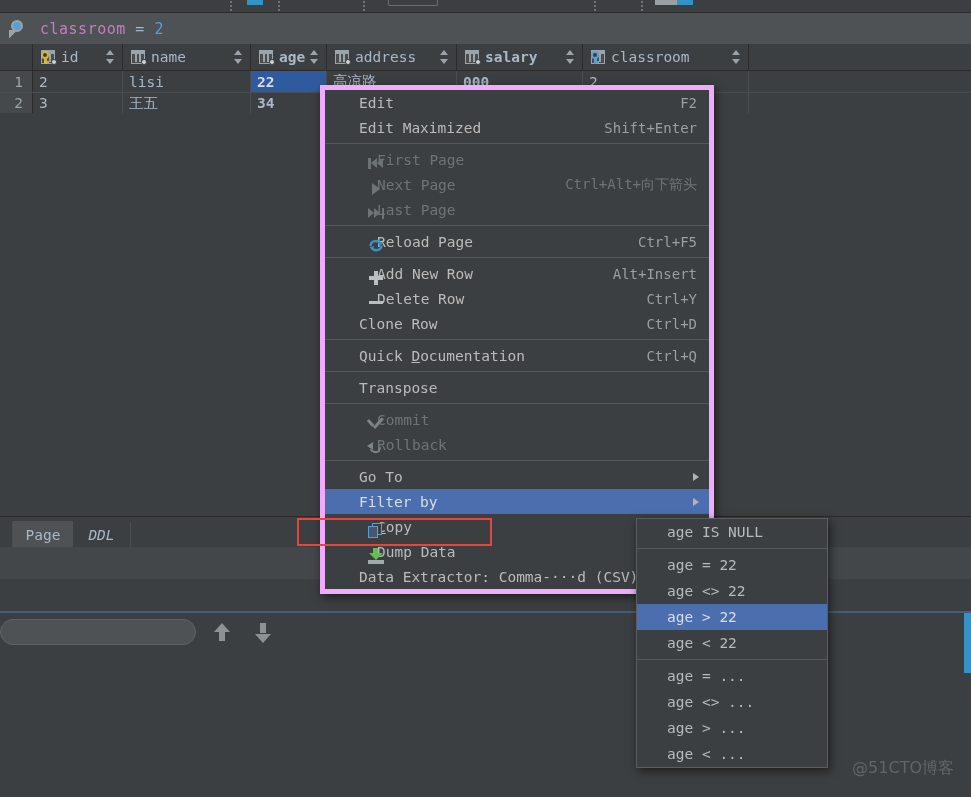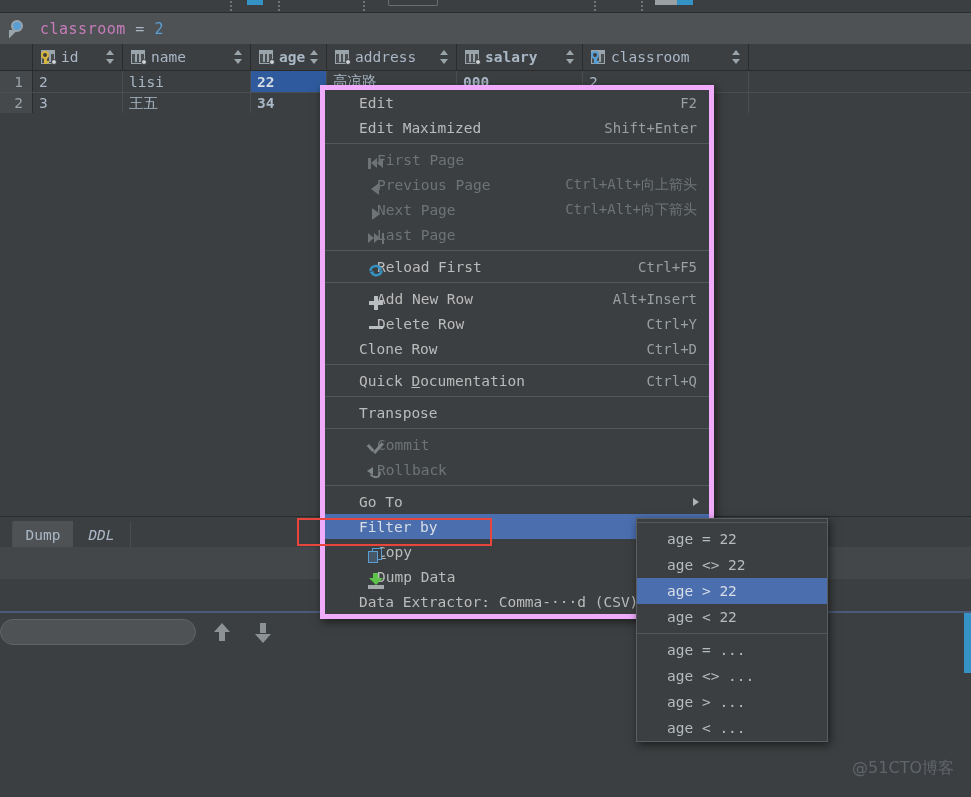--- a/index.html
+++ b/index.html
@@ -385,21 +385,21 @@
       <div class="td c-class">2</div>
     </div>
   </div>
   <div class="table-bg-fill"></div>
 
   <div class="editor-body"></div>
 
   <div class="tabbar">
     <div class="tab-sep" style="left:12px;"></div>
     <div class="tab active" style="left:13px; width:60px;">
-      <span>Dump</span>
+      <span>Page</span>
     </div>
     <div class="tab" style="left:73px; width:57px;font-style:italic;">
       <span>DDL</span>
     </div>
     <div class="tab-sep" style="left:130px;"></div>
   </div>
 
   <div class="panel-strip-a"></div>
   <div class="panel-strip-b"></div>
 
@@ -432,25 +432,20 @@
 
     <div class="msep"></div>
 
     <div class="mi disabled">
       <span class="mi-ic ic-first">
           <span class="t1"></span>
           <span class="t2"></span>
         </span>
       <span>First Page</span>
       <span class="sc"></span>
-    </div>
-    <div class="mi disabled">
-      <span class="mi-ic ic-prev"></span>
-      <span>Previous Page</span>
-      <span class="sc">Ctrl+Alt+向上箭头</span>
     </div>
     <div class="mi disabled">
       <span class="mi-ic ic-next"></span>
       <span>Next Page</span>
       <span class="sc">Ctrl+Alt+向下箭头</span>
     </div>
     <div class="mi disabled">
       <span class="mi-ic ic-last">
           <span class="t1"></span>
           <span class="t2"></span>
@@ -463,21 +458,21 @@
 
     <div class="mi">
       <span class="mi-ic ic-reload">
         <svg width="18" height="17" viewBox="0 0 18 17">
           <path d="M3.5 9.2 A5.2 5.2 0 0 1 13.5 7.3" fill="none" stroke="#3592c4" stroke-width="2.4"></path>
           <path d="M14.5 8.2 A5.2 5.2 0 0 1 4.6 10.3" fill="none" stroke="#3592c4" stroke-width="2.4"></path>
           <path d="M12 4 L15.5 7.2 L11.4 8.4 Z" fill="#3592c4"></path>
           <path d="M6.2 13.4 L2.6 10.2 L6.8 9 Z" fill="#3592c4"></path>
         </svg>
       </span>
-      <span>Reload First</span>
+      <span>Reload Page</span>
       <span class="sc">Ctrl+F5</span>
     </div>
 
     <div class="msep"></div>
 
     <div class="mi">
       <span class="mi-ic ic-plus"></span>
       <span>Add New Row</span>
       <span class="sc">Alt+Insert</span>
     </div>
@@ -545,20 +540,23 @@
       <span>Dump Data</span>
       <span class="submenu-arrow"></span>
     </div>
     <div class="mi">
       <span>Data Extractor: Comma-···d (CSV)</span>
       <span class="submenu-arrow"></span>
     </div>
   </div>
 
   <div class="submenu">
+    <div class="smi">
+      <span>age IS NULL</span>
+    </div>
 
     <div class="msep"></div>
 
     <div class="smi">
       <span>age = 22</span>
     </div>
     <div class="smi">
       <span>age &lt;&gt; 22</span>
     </div>
     <div class="smi sel">

